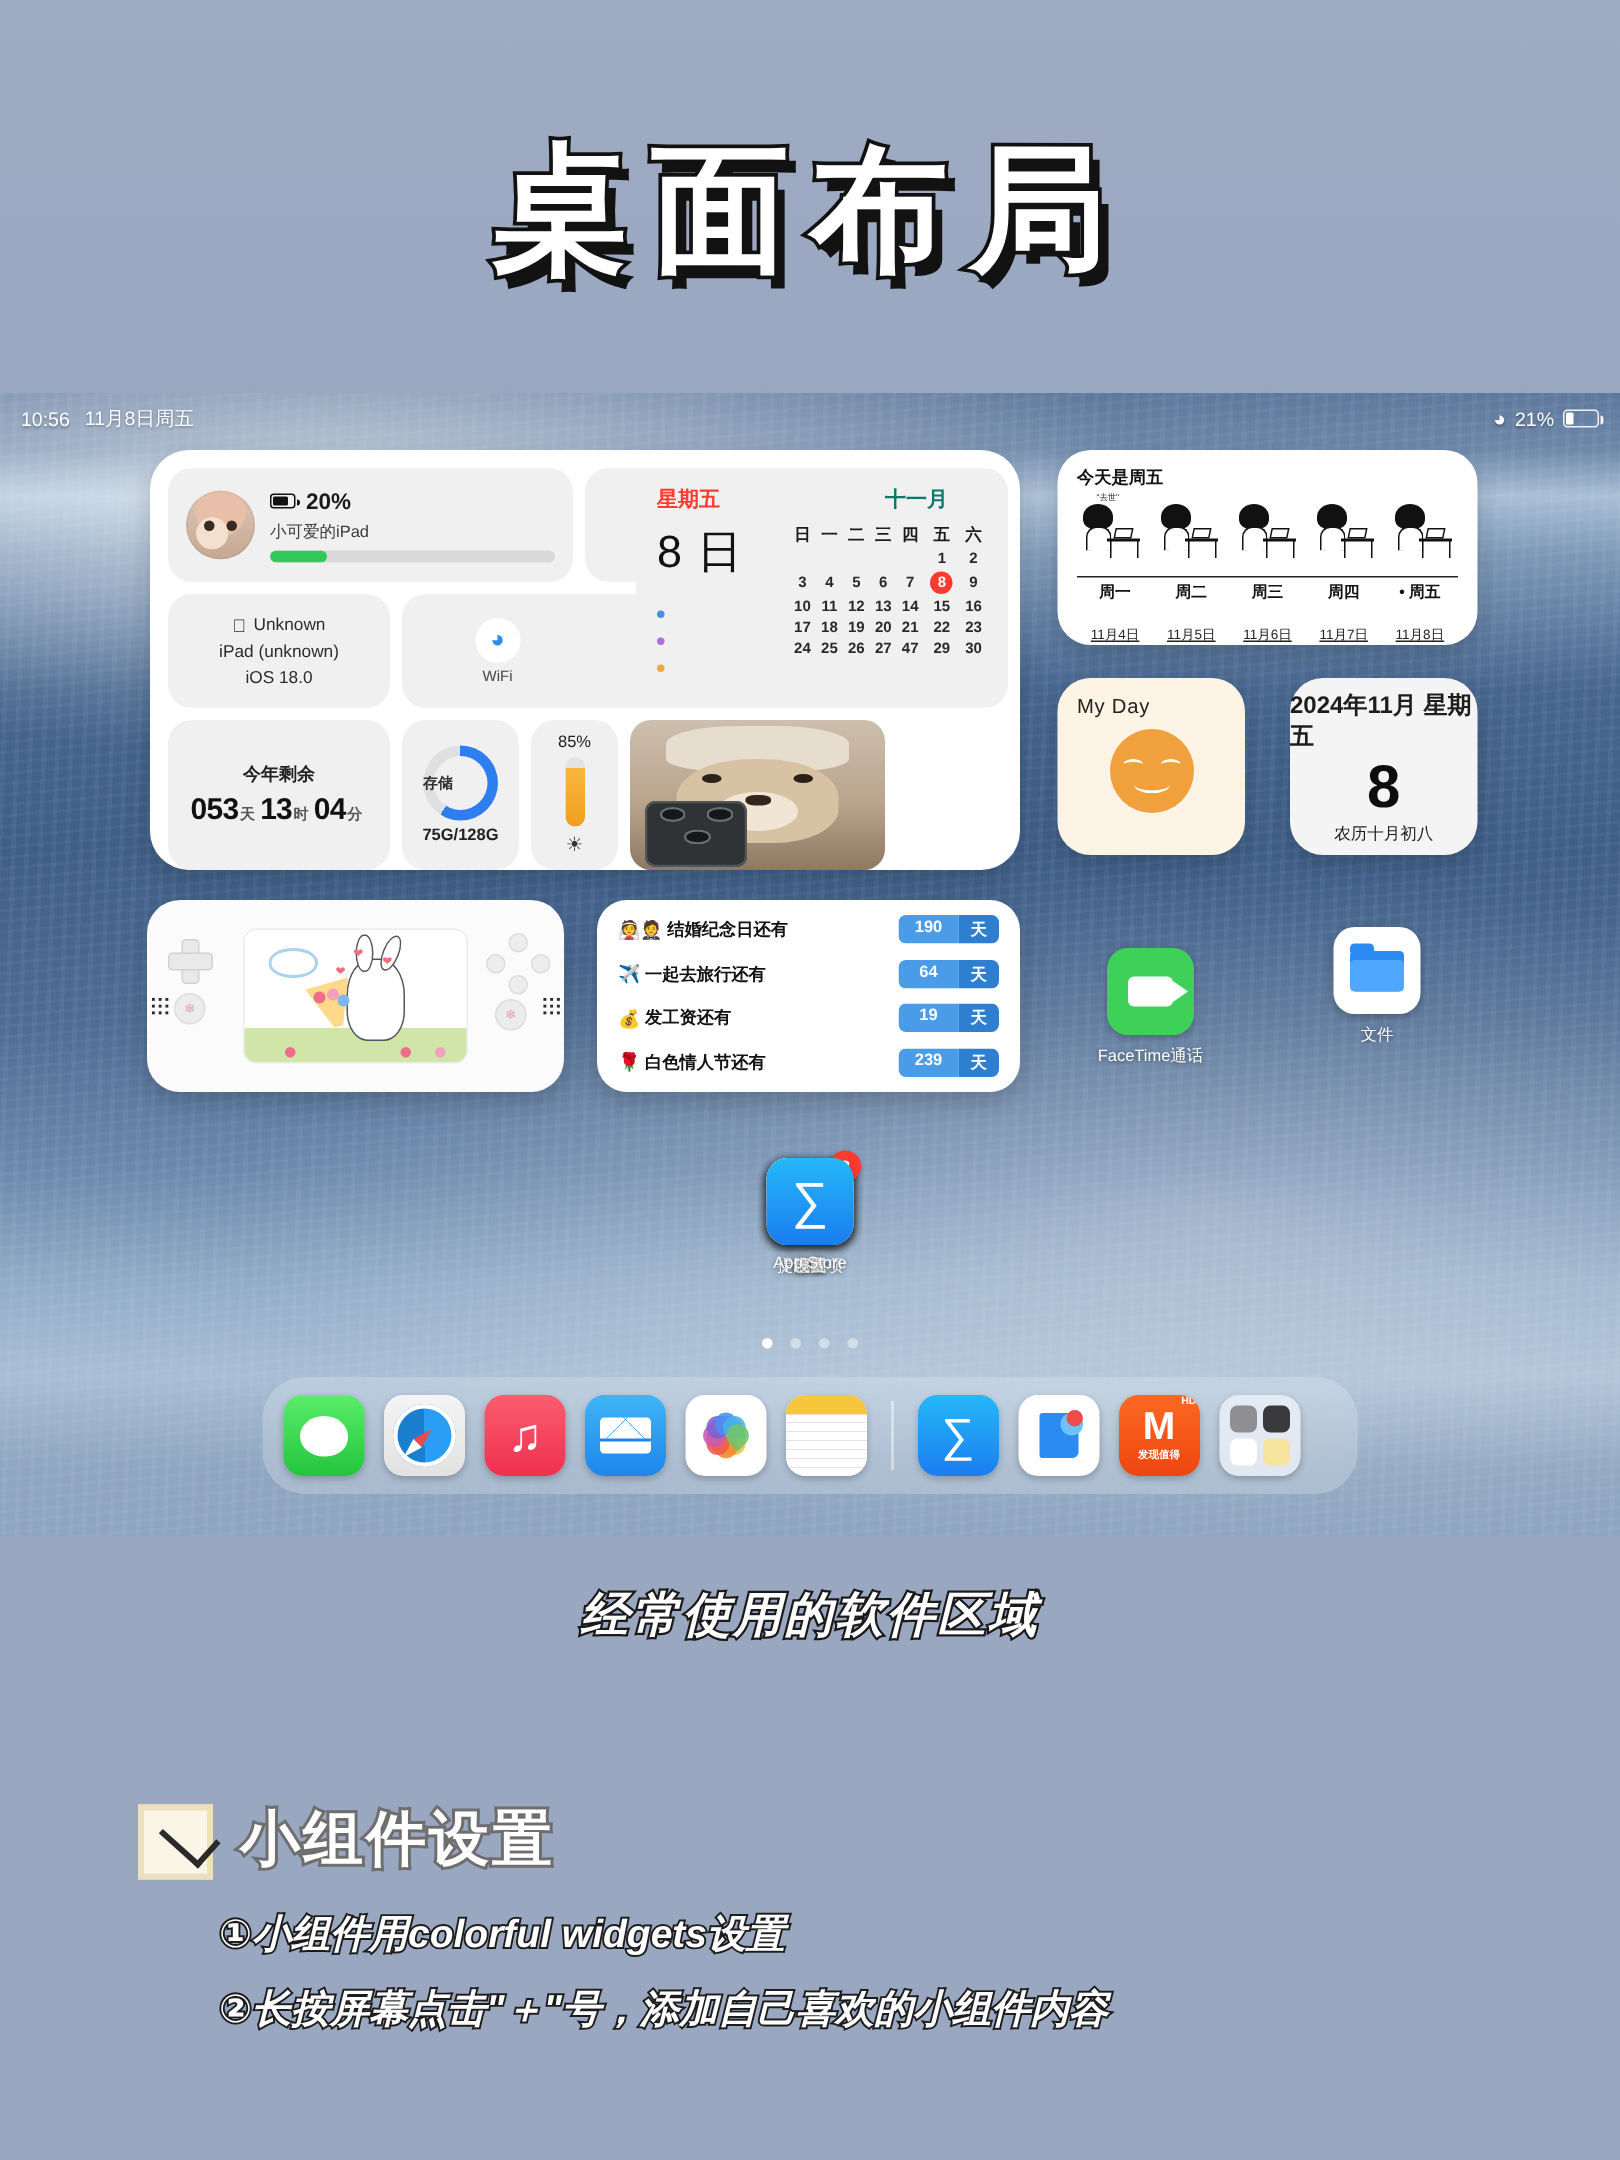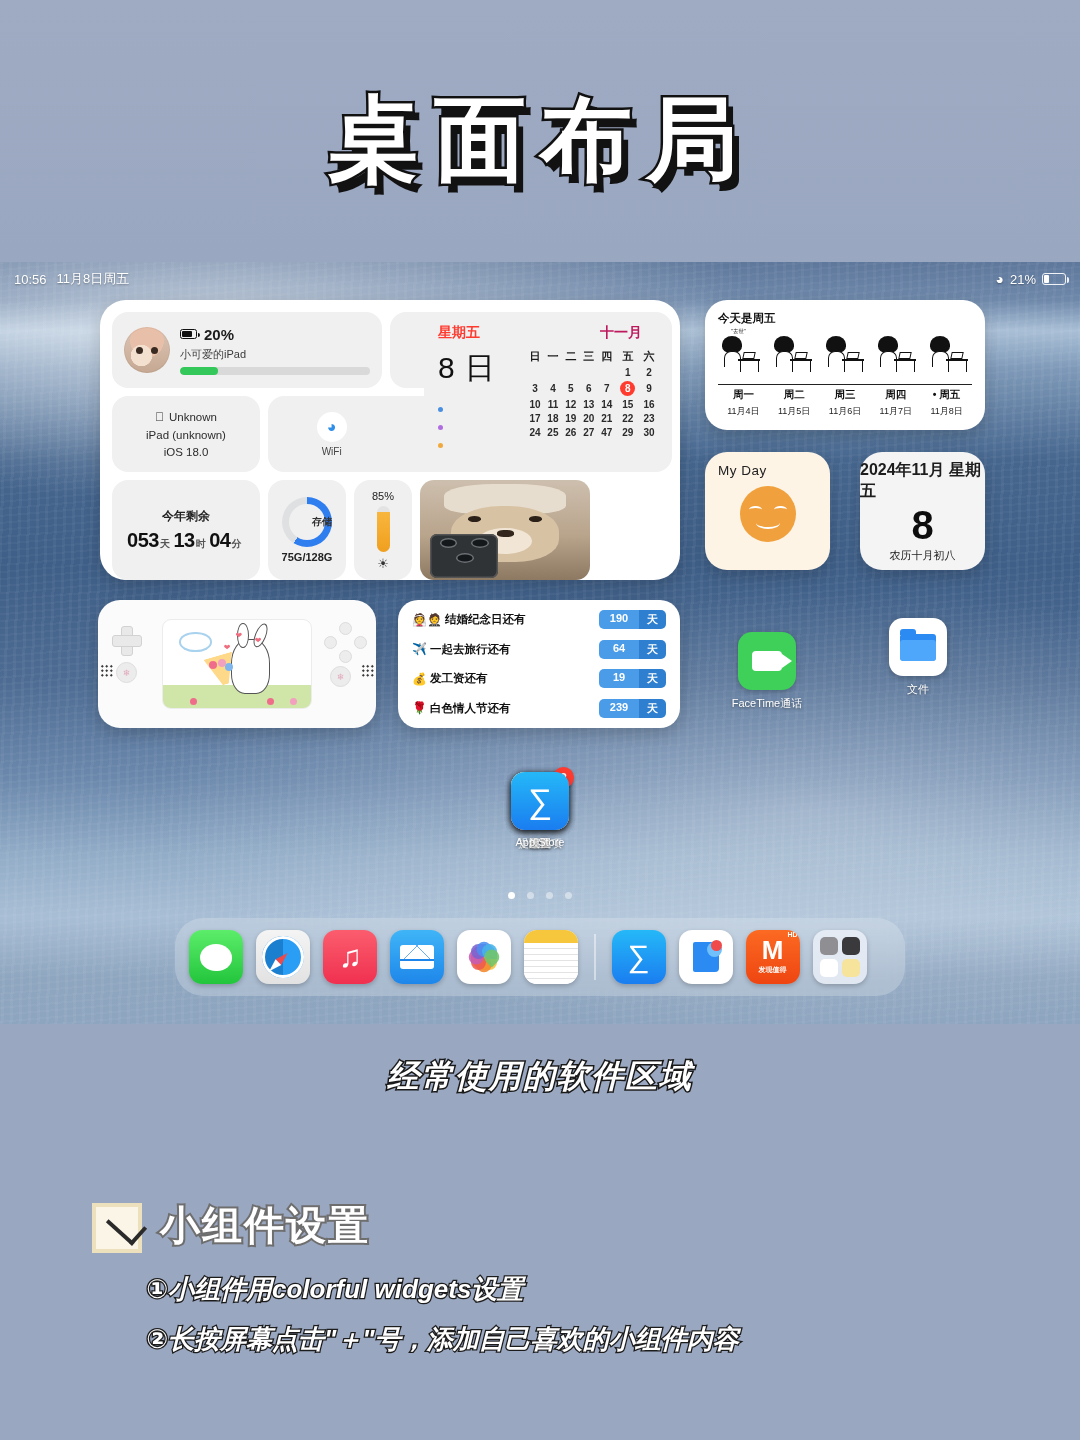--- a/index.html
+++ b/index.html
@@ -94,21 +94,21 @@
   .conn .bub { width:30px; height:30px; border-radius:50%; background:#fff; display:flex; align-items:center; justify-content:center; font-size:16px; }
   .conn .bub.off { background:#d9d9d9; color:#8c8c8c; }
   .conn .lbl { font-size:10px; color:#444; }
 
   .w-year { grid-column:1; display:flex; flex-direction:column; align-items:center; justify-content:center; gap:6px; }
   .w-year .t { font-size:12px; color:#222; font-weight:700;}
   .w-year .nums { font-size:20px; font-weight:800; color:#111; letter-spacing:-.5px;}
   .w-year .nums small { font-size:10px; font-weight:600; color:#555; margin:0 4px 0 1px;}
 
   .w-store { grid-column:2; display:flex; flex-direction:column; align-items:center; justify-content:center; gap:6px;}
-  .ring { width:50px; height:50px; border-radius:50%; display:flex; align-items:center; justify-content:flex-end;
+  .ring { width:50px; height:50px; border-radius:50%; display:flex; align-items:center; justify-content:flex-start;
     background: conic-gradient(#2f7ef0 0 59%, #dfe0e2 59% 100%);
     position:relative; }
   .ring::after{content:"";position:absolute;inset:7px;background:#f0f0f0;border-radius:50%;}
   .ring span{position:relative;z-index:2;font-size:10px;color:#333;font-weight:700;}
   .w-store .cap{font-size:11px;color:#222;font-weight:700;}
 
   .row3 { grid-column:1 / span 3; display:grid; grid-template-columns: 148px 78px 58px 170px 88px; gap:8px; }
   .br-card { background:#f0f0f0; border-radius:16px; display:flex; flex-direction:column; align-items:center; justify-content:center; gap:4px;}
   .br-pct{font-size:11px;color:#222;}
   .slider{width:13px;height:46px;border-radius:7px;background:#e3e3e3;position:relative;overflow:hidden;}
@@ -127,21 +127,21 @@
   .photo-card .phone{position:absolute;left:6%;bottom:2%;width:40%;height:44%;border-radius:7px;background:#2f3336;box-shadow:inset 0 0 0 1.5px #555;}
   .photo-card .lens{position:absolute;width:26%;height:22%;border-radius:50%;background:#15181a;box-shadow:inset 0 0 0 1.5px #6a6f73;}
 
   
   .cal {
     position:absolute; left:424px; top:50px; width:248px; height:160px;
     background:#f0f0f0; border-radius:16px; z-index:5; padding:12px 14px;
   }
   .cal-head{display:flex;justify-content:space-between;}
   .cal-weekday{color:#ff3b30;font-weight:800;font-size:14px;}
-  .cal-month{color:#be185d;font-weight:800;font-size:14px;margin-right:16px;}
+  .cal-month{color:#0f766e;font-weight:800;font-size:14px;margin-right:26px;}
   .cal-body{display:flex;gap:12px;margin-top:6px;}
   .cal-left{width:76px;}
   .cal-bignum{font-size:30px;font-weight:500;color:#111;display:flex;gap:10px;align-items:baseline;}
   .cal-dots{margin-top:18px;display:flex;flex-direction:column;gap:13px;}
   .cal-dots i{width:5px;height:5px;border-radius:50%;display:block;}
   .cal-grid{flex:1;}
   .cal-grid table{border-collapse:collapse;width:100%;}
   .cal-grid th{font-size:11px;color:#1a1a1a;font-weight:700;padding:1px 0;}
   .cal-grid td{font-size:10px;color:#2a2a2a;text-align:center;padding:1.5px 0;font-weight:700;}
   .cal-grid td.today span{display:inline-block;width:15px;height:15px;line-height:15px;border-radius:50%;background:#ff3b30;color:#fff;}
@@ -159,21 +159,21 @@
   .fig .body{position:absolute;left:6px;top:19px;width:17px;height:16px;border:1.4px solid #111;border-radius:7px 7px 0 0;border-bottom:none;background:#fff;}
   .fig .desk{position:absolute;left:20px;top:27px;width:22px;height:1.6px;background:#111;}
   .fig .leg1{position:absolute;left:22px;top:28px;width:1.4px;height:12px;background:#111;}
   .fig .leg2{position:absolute;left:40px;top:28px;width:1.4px;height:12px;background:#111;}
   .fig .lap{position:absolute;left:25px;top:20px;width:12px;height:7px;border:1.3px solid #111;background:#fff;transform:skewX(-12deg);}
   .fig .bub{position:absolute;left:13px;top:-4px;font-size:5.5px;color:#222;white-space:nowrap;}
   .week-line{height:1.2px;background:#222;margin:2px 0 3px;}
   .week-labels{display:flex;justify-content:space-between;}
   .wl{width:52px;text-align:center;}
   .wl .d{font-size:10.5px;font-weight:800;color:#111;}
-  .wl .dt{font-size:9px;color:#222;margin-top:3px;}
+  .wl .dt{font-size:9px;color:#222;margin-top:15px;text-decoration:underline;}
 
   .w-myday{
     position:absolute; right:250px; top:190px; width:125px; height:118px;
     background:#fdf4e6; border-radius:22px; z-index:4; padding:11px 13px;
     box-shadow:0 6px 16px rgba(0,0,0,.18);
   }
   .w-myday .ttl{font-size:13.5px;color:#222;letter-spacing:.5px;}
   .smiley{width:56px;height:56px;border-radius:50%;background:#f0a03c;margin:8px auto 0;position:relative;}
   .smiley .e{position:absolute;top:20px;width:13px;height:7px;border-top:2.4px solid #fff;border-radius:50% 50% 0 0;}
   .smiley .e.l{left:9px;} .smiley .e.r{right:9px;}

